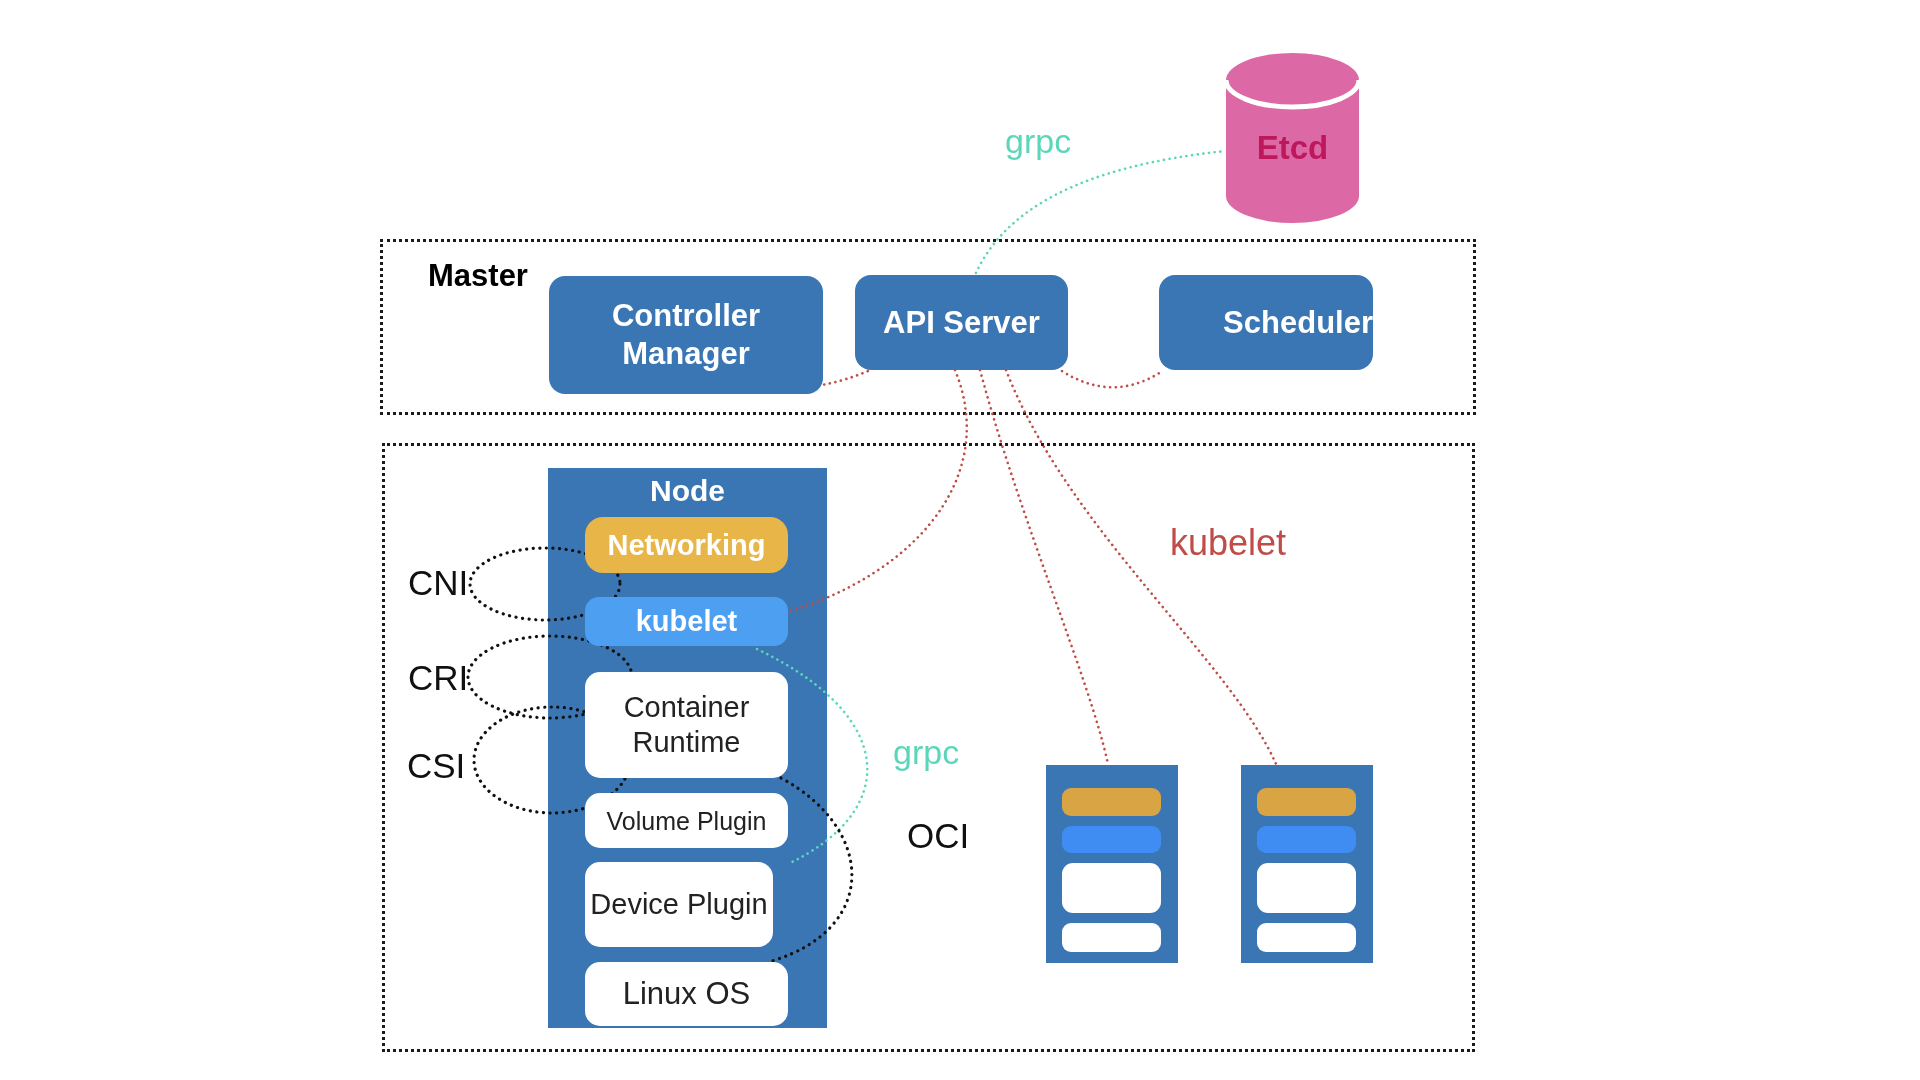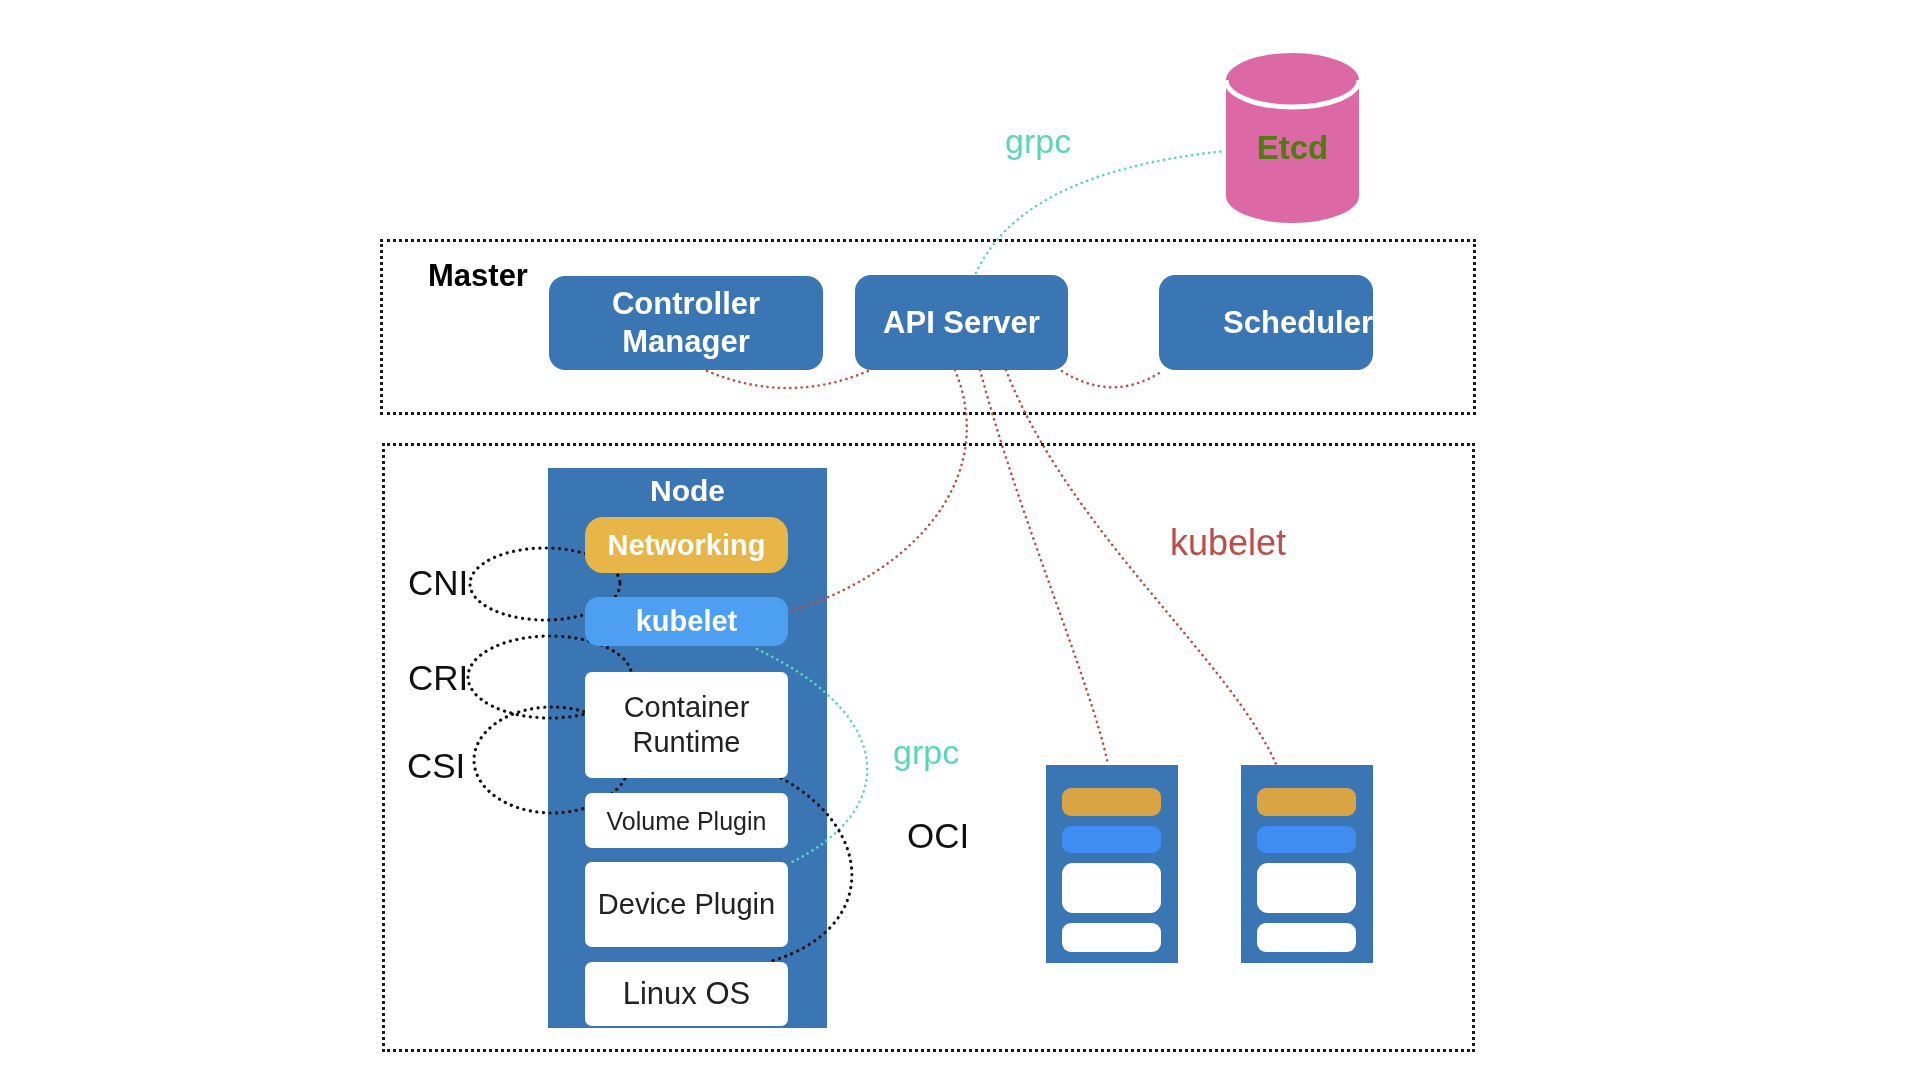--- a/index.html
+++ b/index.html
@@ -16,21 +16,21 @@
   
   .comp{
     background:var(--c-blue);border-radius:16px;color:#fff;
     display:flex;align-items:center;justify-content:center;text-align:center;
     font-size:31px;font-weight:600;line-height:1.22;z-index:3;
   }
   
   #node-box{background:var(--c-blue);z-index:1;}
   .node-title{color:#fff;font-size:30px;font-weight:bold;text-align:center;z-index:3;}
   .inner{
-    border-radius:7px;display:flex;align-items:center;justify-content:center;
+    border-radius:15px;display:flex;align-items:center;justify-content:center;
     text-align:center;z-index:3;box-sizing:border-box;line-height:1.2;
   }
   .inner.white{background:#fff;color:#222;font-weight:400;}
   
   .mini-node{background:var(--c-blue);z-index:1;}
   .bar{position:absolute;left:16px;width:99px;z-index:3;}
   
   .lbl{z-index:3;white-space:nowrap;}
   .lbl-iface{font-size:35px;font-weight:500;color:#101010;}
   .lbl-grpc{font-size:34px;color:var(--c-teal);}
@@ -39,21 +39,21 @@
   .lbl-master{font-size:31px;font-weight:bold;color:#000;}
   
   #wires{position:absolute;left:0;top:0;z-index:2;}
   .dot-red{stroke:var(--c-red);stroke-width:2.6;fill:none;stroke-linecap:round;stroke-dasharray:0.1 5.6;}
   .dot-teal{stroke:var(--c-teal);stroke-width:2.6;fill:none;stroke-linecap:round;stroke-dasharray:0.1 5.6;}
   .dot-black{stroke:#101010;stroke-width:3.2;fill:none;stroke-linecap:round;stroke-dasharray:0.1 6.5;}
   
   #etcd{z-index:3;}
   #etcd .etcd-label{
     position:absolute;left:0;top:76px;width:100%;text-align:center;
-    color:#4d7c0f;font-size:33px;font-weight:bold;
+    color:#be185d;font-size:33px;font-weight:bold;
   }
 </style>
 </head>
 <body>
 
 <div id="stage" style="--c-blue: #3B76B4; --c-kubelet_blue: #4C9FF1; --c-bar_blue: #3F8CF3; --c-yellow: #E8B548; --c-bar_yellow: #D9A443; --c-pink: #DD68A6; --c-teal: #5CD6B9; --c-red: #C04C47; --c-ink: #1A1A1A;">
 
   <div class="abs" id="node-box" style="left:548px;top:468px;width:279px;height:560px;"></div>
 
   <div class="abs mini-node" style="left:1046px;top:765px;width:132px;height:198px;">
@@ -90,21 +90,21 @@
   <div class="abs" id="etcd" style="left:1226px;top:53px;width:133px;height:170px;">
     <svg width="133" height="170" viewBox="0 0 133 170">
       <path d="M0,27 A66.5,27 0 0 1 133,27 L133,143 A66.5,27 0 0 1 0,143 Z" fill="var(--c-pink)"></path>
       <path d="M0,27 A66.5,27 0 0 0 133,27" fill="none" stroke="#ffffff" stroke-width="5"></path>
     </svg>
     <div class="etcd-label">Etcd</div>
   </div>
 
   <div class="abs lbl lbl-master" style="left:413px;top:258px;margin-left:15px;">Master</div>
 
-  <div class="abs comp" style="left:549px;top:276px;width:218px;height:94px;padding:0 28px;">
+  <div class="abs comp" style="left:549px;top:276px;width:218px;height:94px;padding:12px 28px;">
     <span>Controller Manager</span>
   </div>
   <div class="abs comp" style="left:855px;top:275px;width:213px;height:95px;">
     <span>API Server</span>
   </div>
   <div class="abs comp" style="left:1159px;top:275px;width:214px;height:95px;justify-content:flex-end;">
     <span>Scheduler</span>
   </div>
 
   <div class="abs node-title" style="left:548px;top:474px;width:279px;">Node</div>
@@ -118,21 +118,21 @@
   </div>
 
   <div class="abs inner white" style="left:585px;top:672px;width:203px;height:106px;font-size:29px;padding:0 30px;">
     <span>Container Runtime</span>
   </div>
 
   <div class="abs inner white" style="left:585px;top:793px;width:203px;height:55px;font-size:25px;text-align:center;">
     <span>Volume Plugin</span>
   </div>
 
-  <div class="abs inner white" style="left:585px;top:862px;width:203px;height:85px;font-size:29px;">
+  <div class="abs inner white" style="left:585px;top:862px;width:188px;height:85px;font-size:29px;">
     <span>Device Plugin</span>
   </div>
 
   <div class="abs inner white" style="left:585px;top:962px;width:203px;height:64px;font-size:31px;">
     <span>Linux OS</span>
   </div>
 
   <div class="abs lbl lbl-iface" style="left:408px;top:563px;text-align:right;">CNI</div>
   <div class="abs lbl lbl-iface" style="left:408px;top:658px;">CRI</div>
   <div class="abs lbl lbl-iface" style="left:407px;top:746px;">CSI</div>

